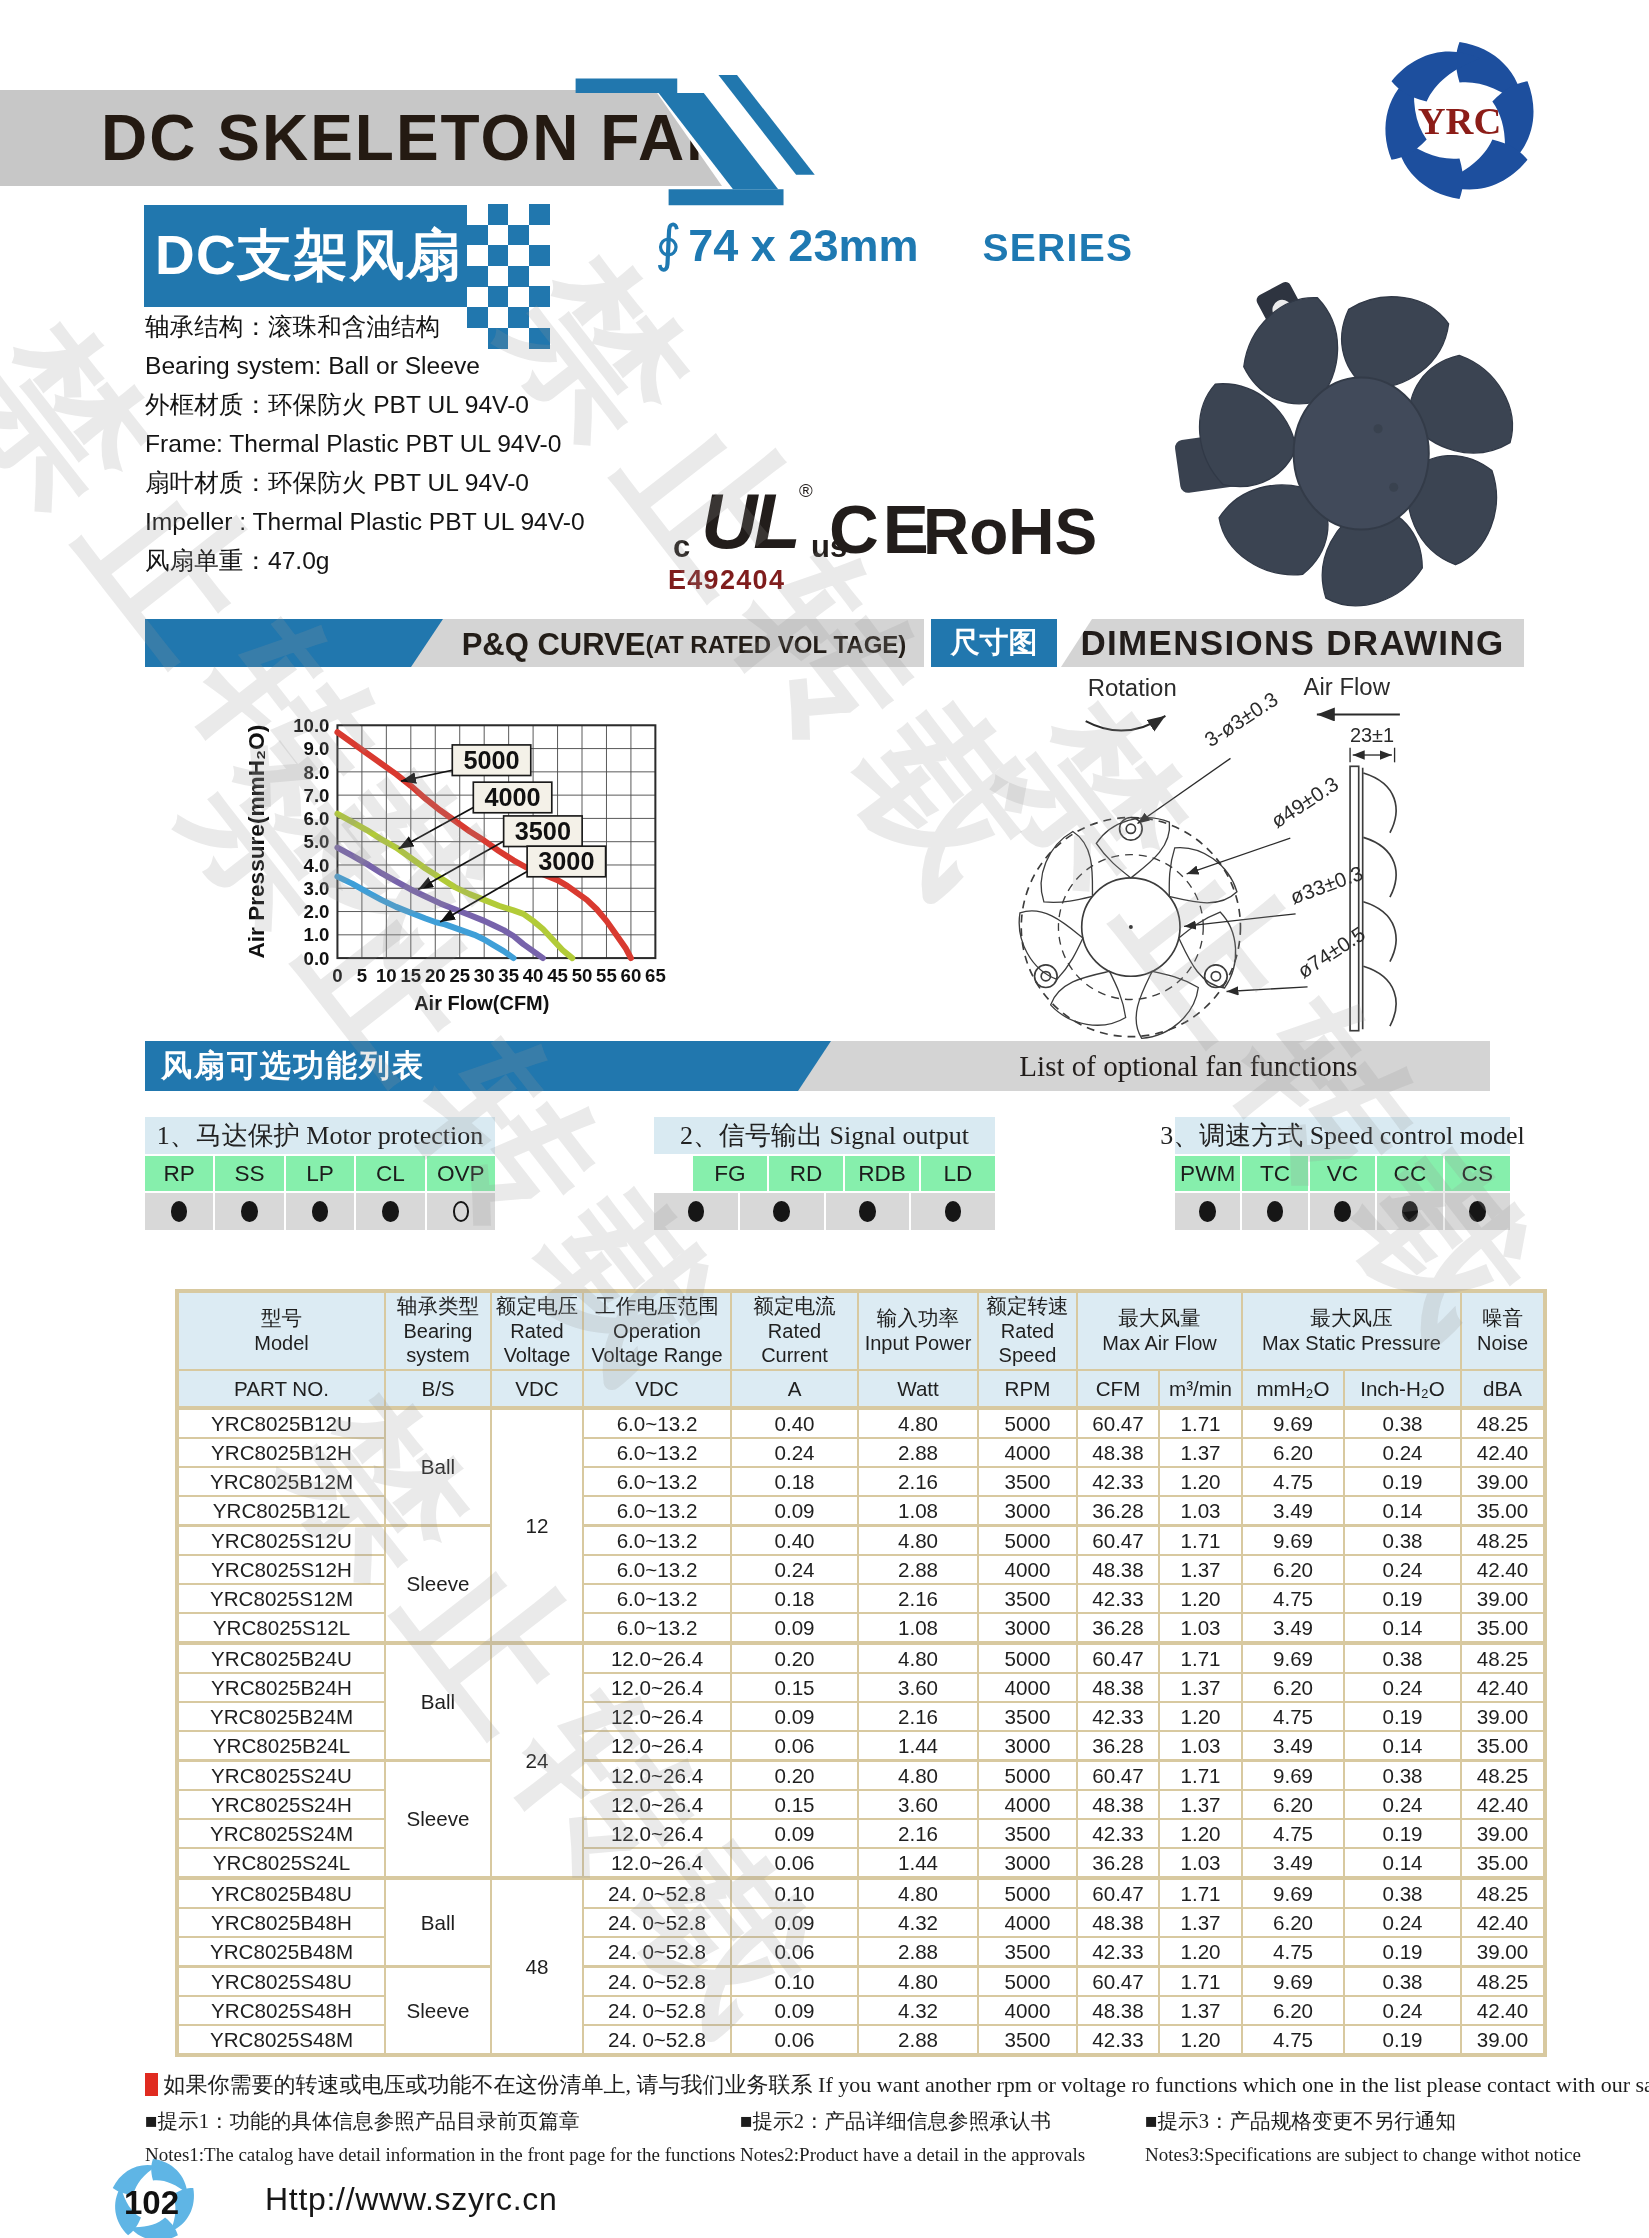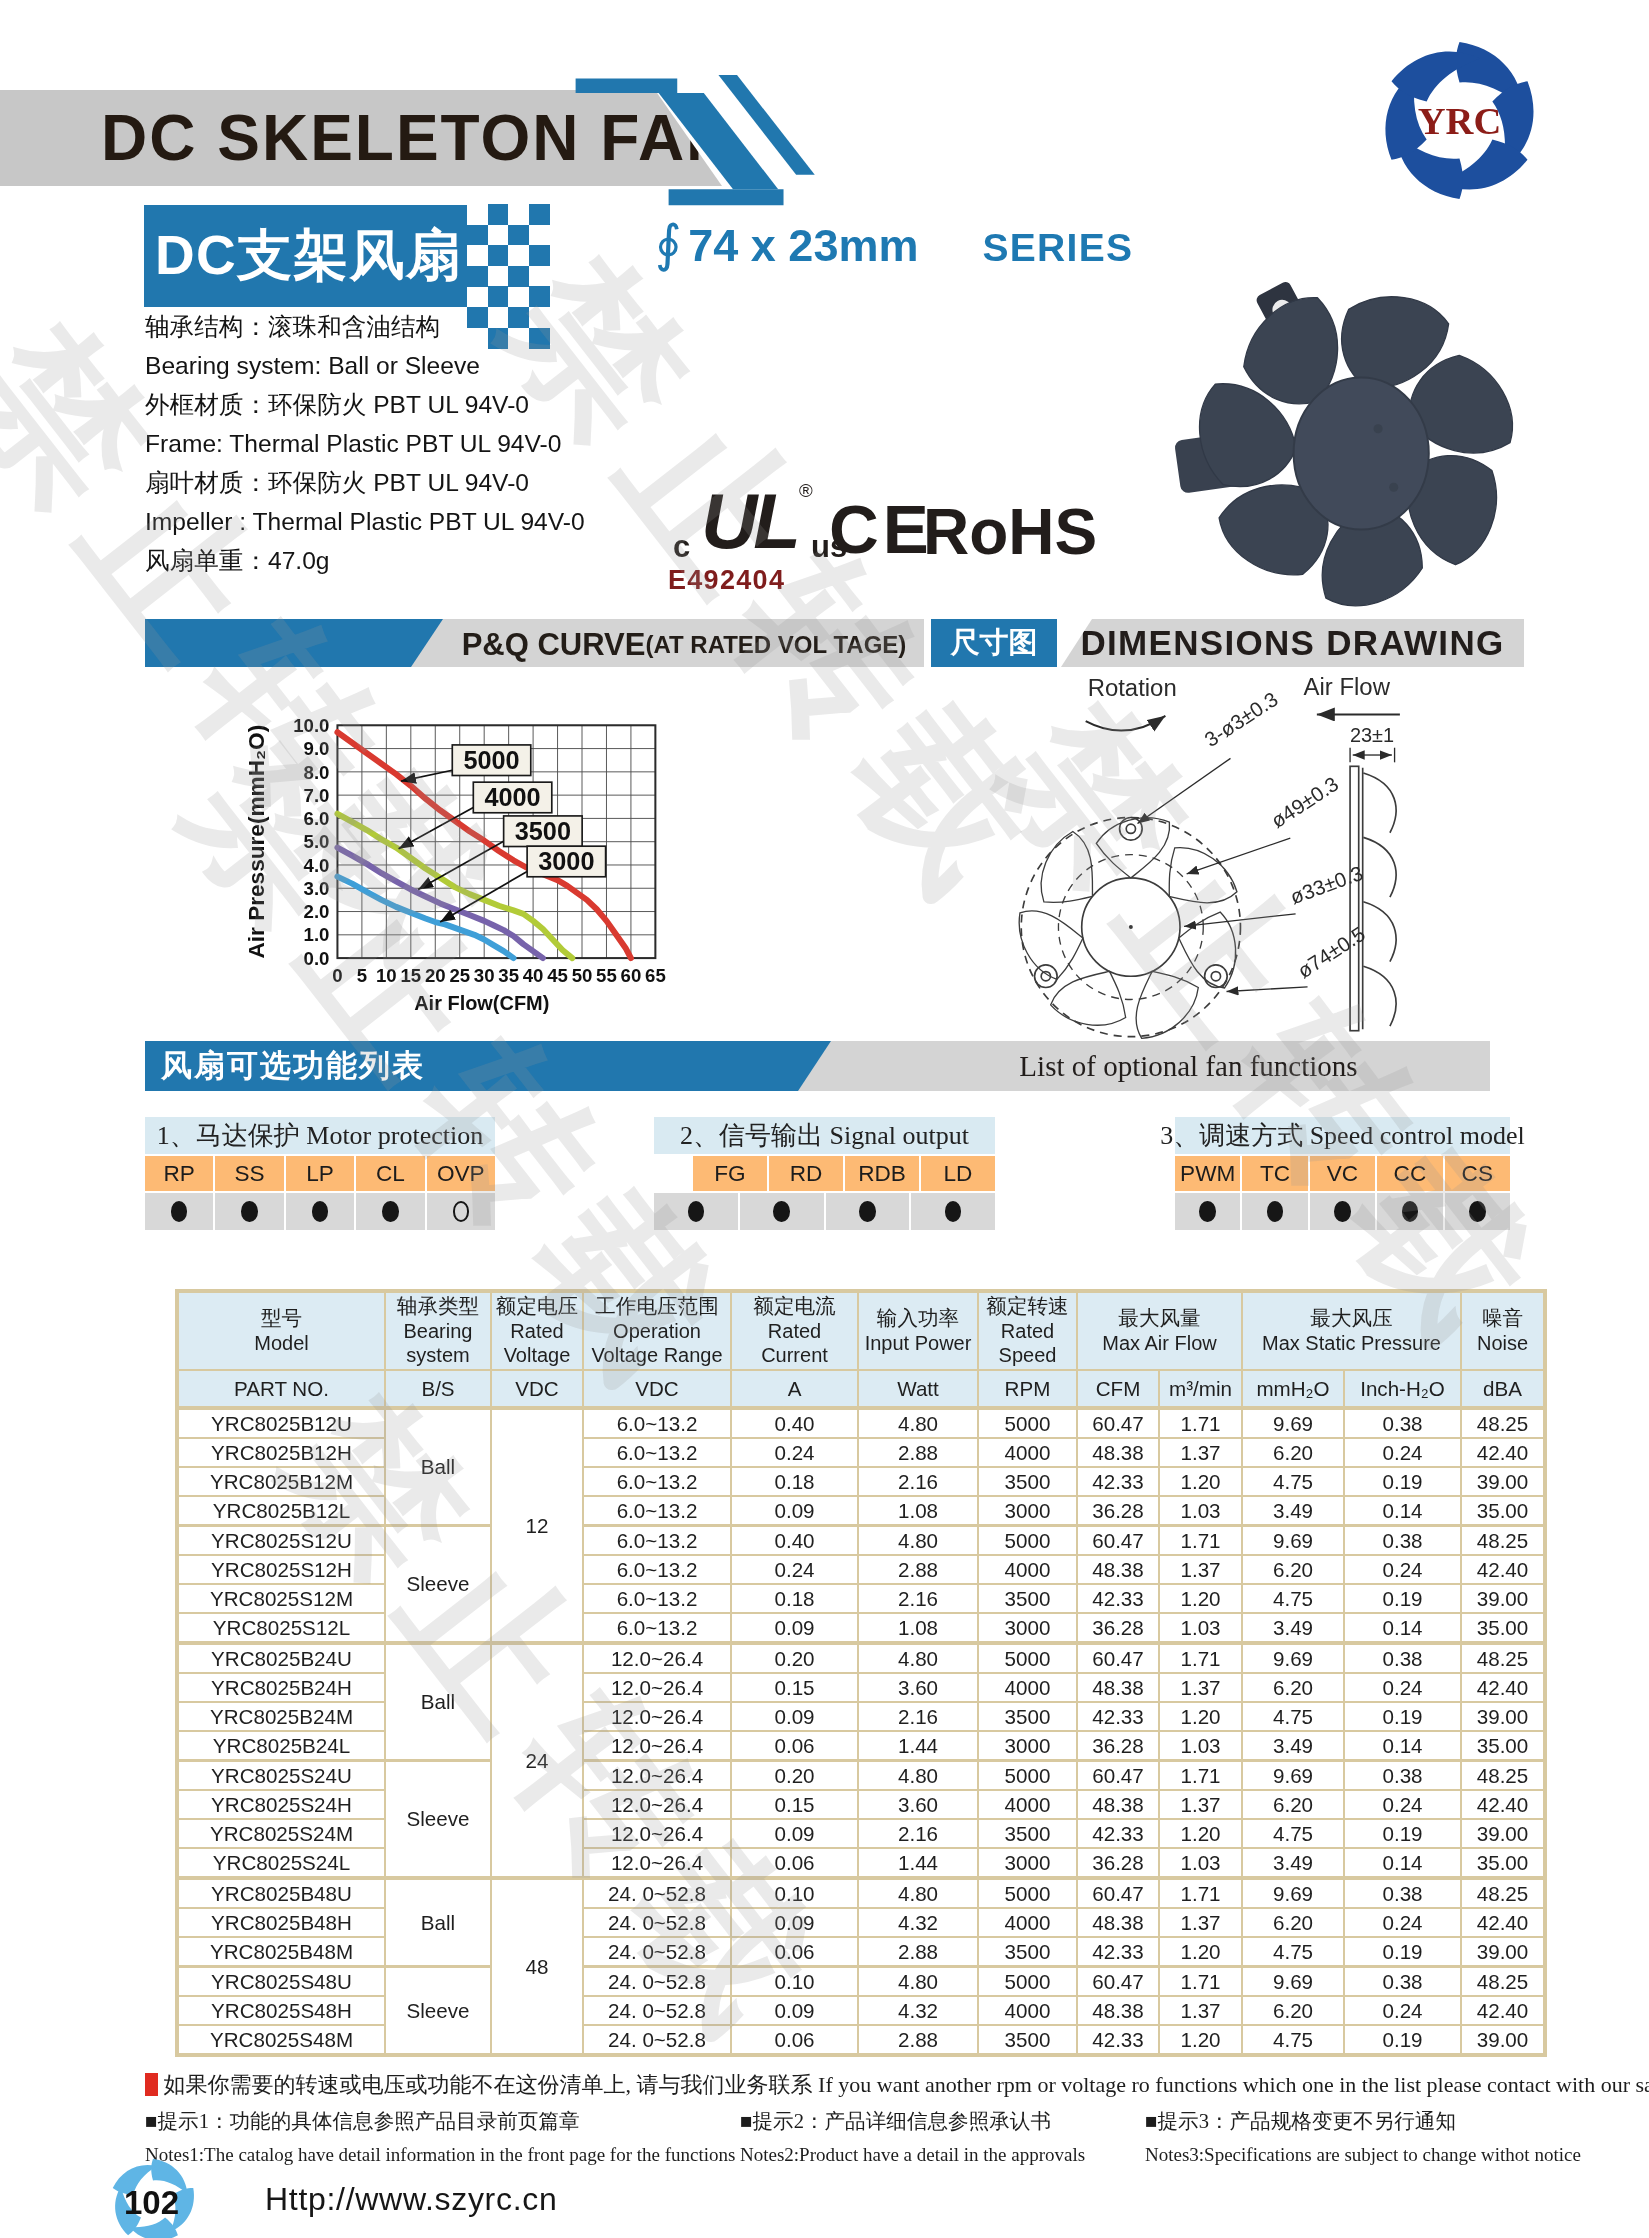--- a/index.html
+++ b/index.html
@@ -61,21 +61,21 @@
          font-size:29px;font-family:"Liberation Serif",serif;}
 
   
   .fn-table{position:absolute;top:1117px;}
   #fn-0{left:145px;width:350px;}
   #fn-1{left:654px;width:341px;}
   #fn-2{left:1175px;width:335px;}
   .fn-title{height:37px;background:#d9eaf2;display:flex;align-items:center;justify-content:center;
             font-size:26px;color:#222;font-family:"Liberation Serif",serif;white-space:nowrap;}
   .fn-grid{display:grid;gap:2px;margin-top:2px;}
-  .fn-cell{background:#fdba74;height:35px;display:flex;align-items:center;justify-content:center;
+  .fn-cell{background:#86efac;height:35px;display:flex;align-items:center;justify-content:center;
            font-size:22.6px;color:#1c1c1c;}
   .fn-dotcell{background:#d8d8d8;height:37px;display:flex;align-items:center;justify-content:center;}
   .dot{width:16.6px;height:20.6px;border-radius:50%;background:#161616;}
   .dot.hollow{background:transparent;border:2.7px solid #161616;width:12.6px;height:16.6px;}
 
   
   #spec-table{position:absolute;left:145px;top:1289px;width:1367px;border-collapse:collapse;table-layout:fixed;
               border:4.7px solid #d8c9a0;margin-left:30px;}
   #spec-table th,#spec-table td{border:2px solid #d8c9a0;text-align:center;vertical-align:middle;
               color:#1f1f1f;background:#fff;padding:0;overflow:hidden;}

